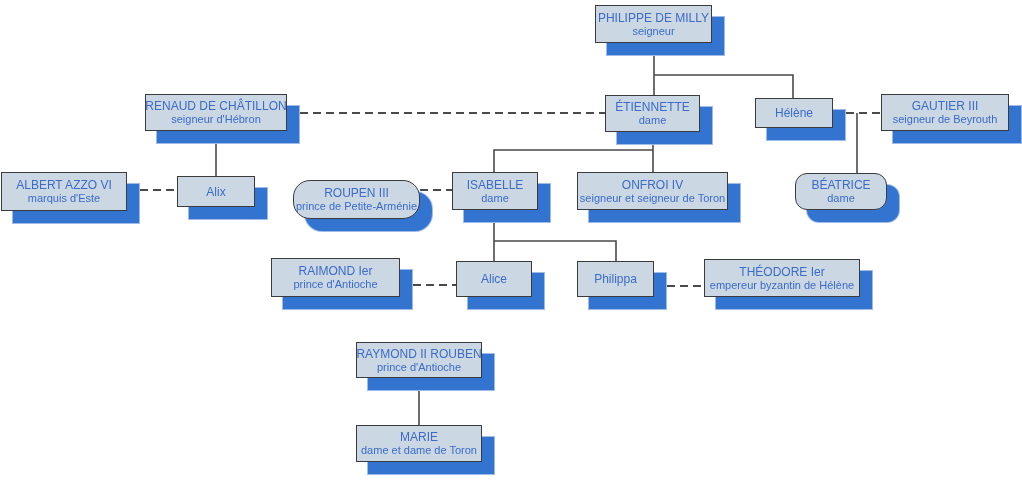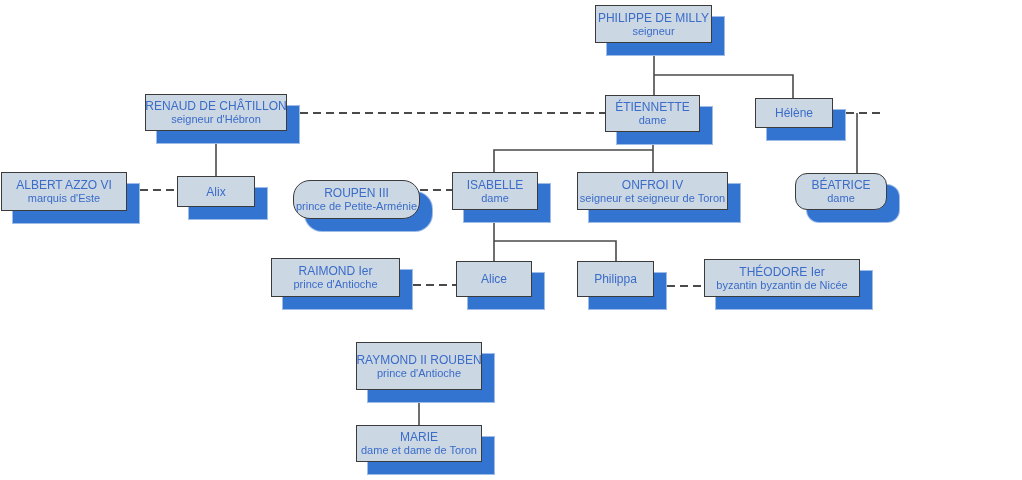--- a/index.html
+++ b/index.html
@@ -97,20 +97,24 @@
         <div class="person-name">RENAUD DE CHÂTILLON</div>
         <div class="person-subtitle">seigneur d'Hébron</div>
       </div>
       <div class="node" style="left: 605px; top: 95px; width: 95px; height: 37px;">
         <div class="person-name">ÉTIENNETTE</div>
         <div class="person-subtitle">dame</div>
       </div>
       <div class="node" style="left: 755px; top: 98px; width: 78px; height: 30px;">
         <div class="person-name">Hélène</div>
       </div>
+      <div class="node" style="left: 881px; top: 94px; width: 128px; height: 37px;">
+        <div class="person-name">GAUTIER III</div>
+        <div class="person-subtitle">seigneur de Beyrouth</div>
+      </div>
       <div class="node" style="left: 1px; top: 172px; width: 126px; height: 39px;">
         <div class="person-name">ALBERT AZZO VI</div>
         <div class="person-subtitle">marquis d'Este</div>
       </div>
       <div class="node" style="left: 177px; top: 176px; width: 78px; height: 31px;">
         <div class="person-name">Alix</div>
       </div>
       <div class="node" style="left: 293px; top: 180px; width: 127px; height: 39px; border-radius: 17px;">
         <div class="person-name">ROUPEN III</div>
         <div class="person-subtitle">prince de Petite-Arménie</div>
@@ -132,23 +136,23 @@
         <div class="person-subtitle">prince d'Antioche</div>
       </div>
       <div class="node" style="left: 456px; top: 261px; width: 76px; height: 36px;">
         <div class="person-name">Alice</div>
       </div>
       <div class="node" style="left: 577px; top: 261px; width: 77px; height: 36px;">
         <div class="person-name">Philippa</div>
       </div>
       <div class="node" style="left: 704px; top: 259px; width: 156px; height: 38px; text-align: center;">
         <div class="person-name">THÉODORE Ier</div>
-        <div class="person-subtitle">byzantin byzantin de Nicée</div>
+        <div class="person-subtitle">empereur byzantin de Hélène</div>
       </div>
-      <div class="node" style="left: 356px; top: 342px; width: 126px; height: 48px;">
+      <div class="node" style="left: 356px; top: 342px; width: 126px; height: 36px;">
         <div class="person-name">RAYMOND II ROUBEN</div>
         <div class="person-subtitle">prince d'Antioche</div>
       </div>
       <div class="node" style="left: 356px; top: 425px; width: 126px; height: 37px;">
         <div class="person-name">MARIE</div>
         <div class="person-subtitle">dame et dame de Toron</div>
       </div>
     </div>
 </div>
 

